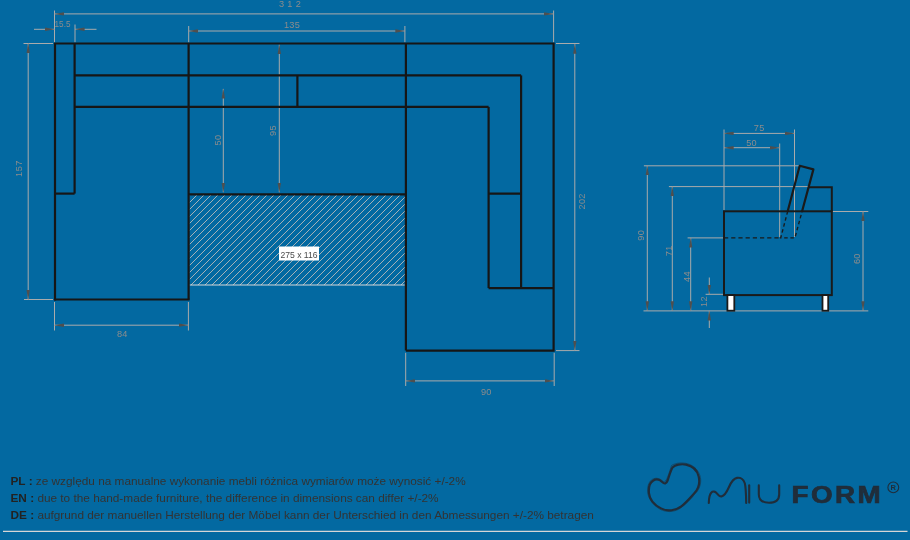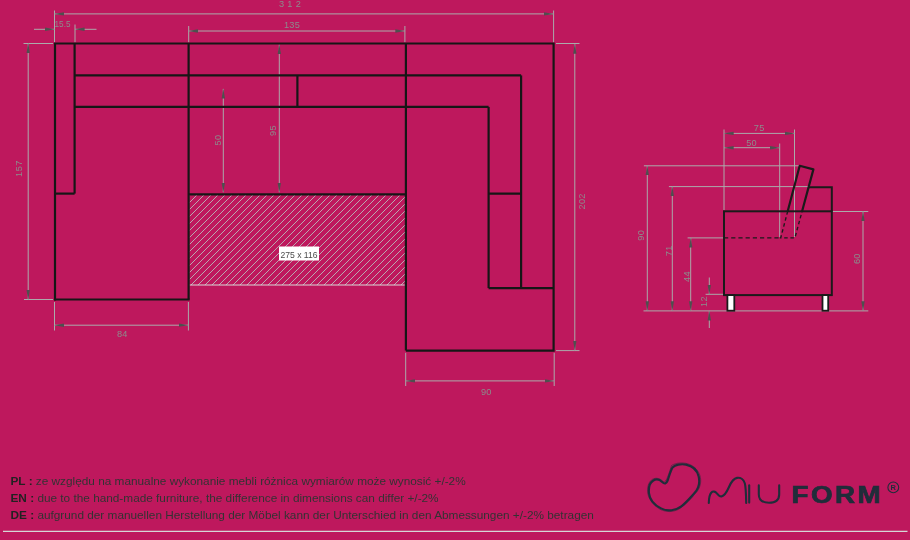--- a/index.html
+++ b/index.html
@@ -1,16 +1,16 @@
 <!DOCTYPE html>
 <html><head>
 <meta charset="utf-8">
 <style>
   html,body{margin:0;padding:0;background:#fff;}
-  #page{position:relative;width:910px;height:540px;background:#be185d;overflow:hidden;
+  #page{position:relative;width:910px;height:540px;background:#0369a1;overflow:hidden;
         font-family:"Liberation Sans", sans-serif;}
   svg{position:absolute;left:0;top:0;}
   .dimtxt{fill:#8c8c8c;font-size:9.2px;font-family:"Liberation Sans",sans-serif;letter-spacing:0.3px;}
   .note{fill:#333;font-size:11.8px;font-family:"Liberation Sans",sans-serif;}
   .noteb{font-weight:bold;fill:#222;}
 </style>
 </head>
 <body>
 <div id="page">
 <svg width="910" height="540" viewBox="0 0 910 540">

